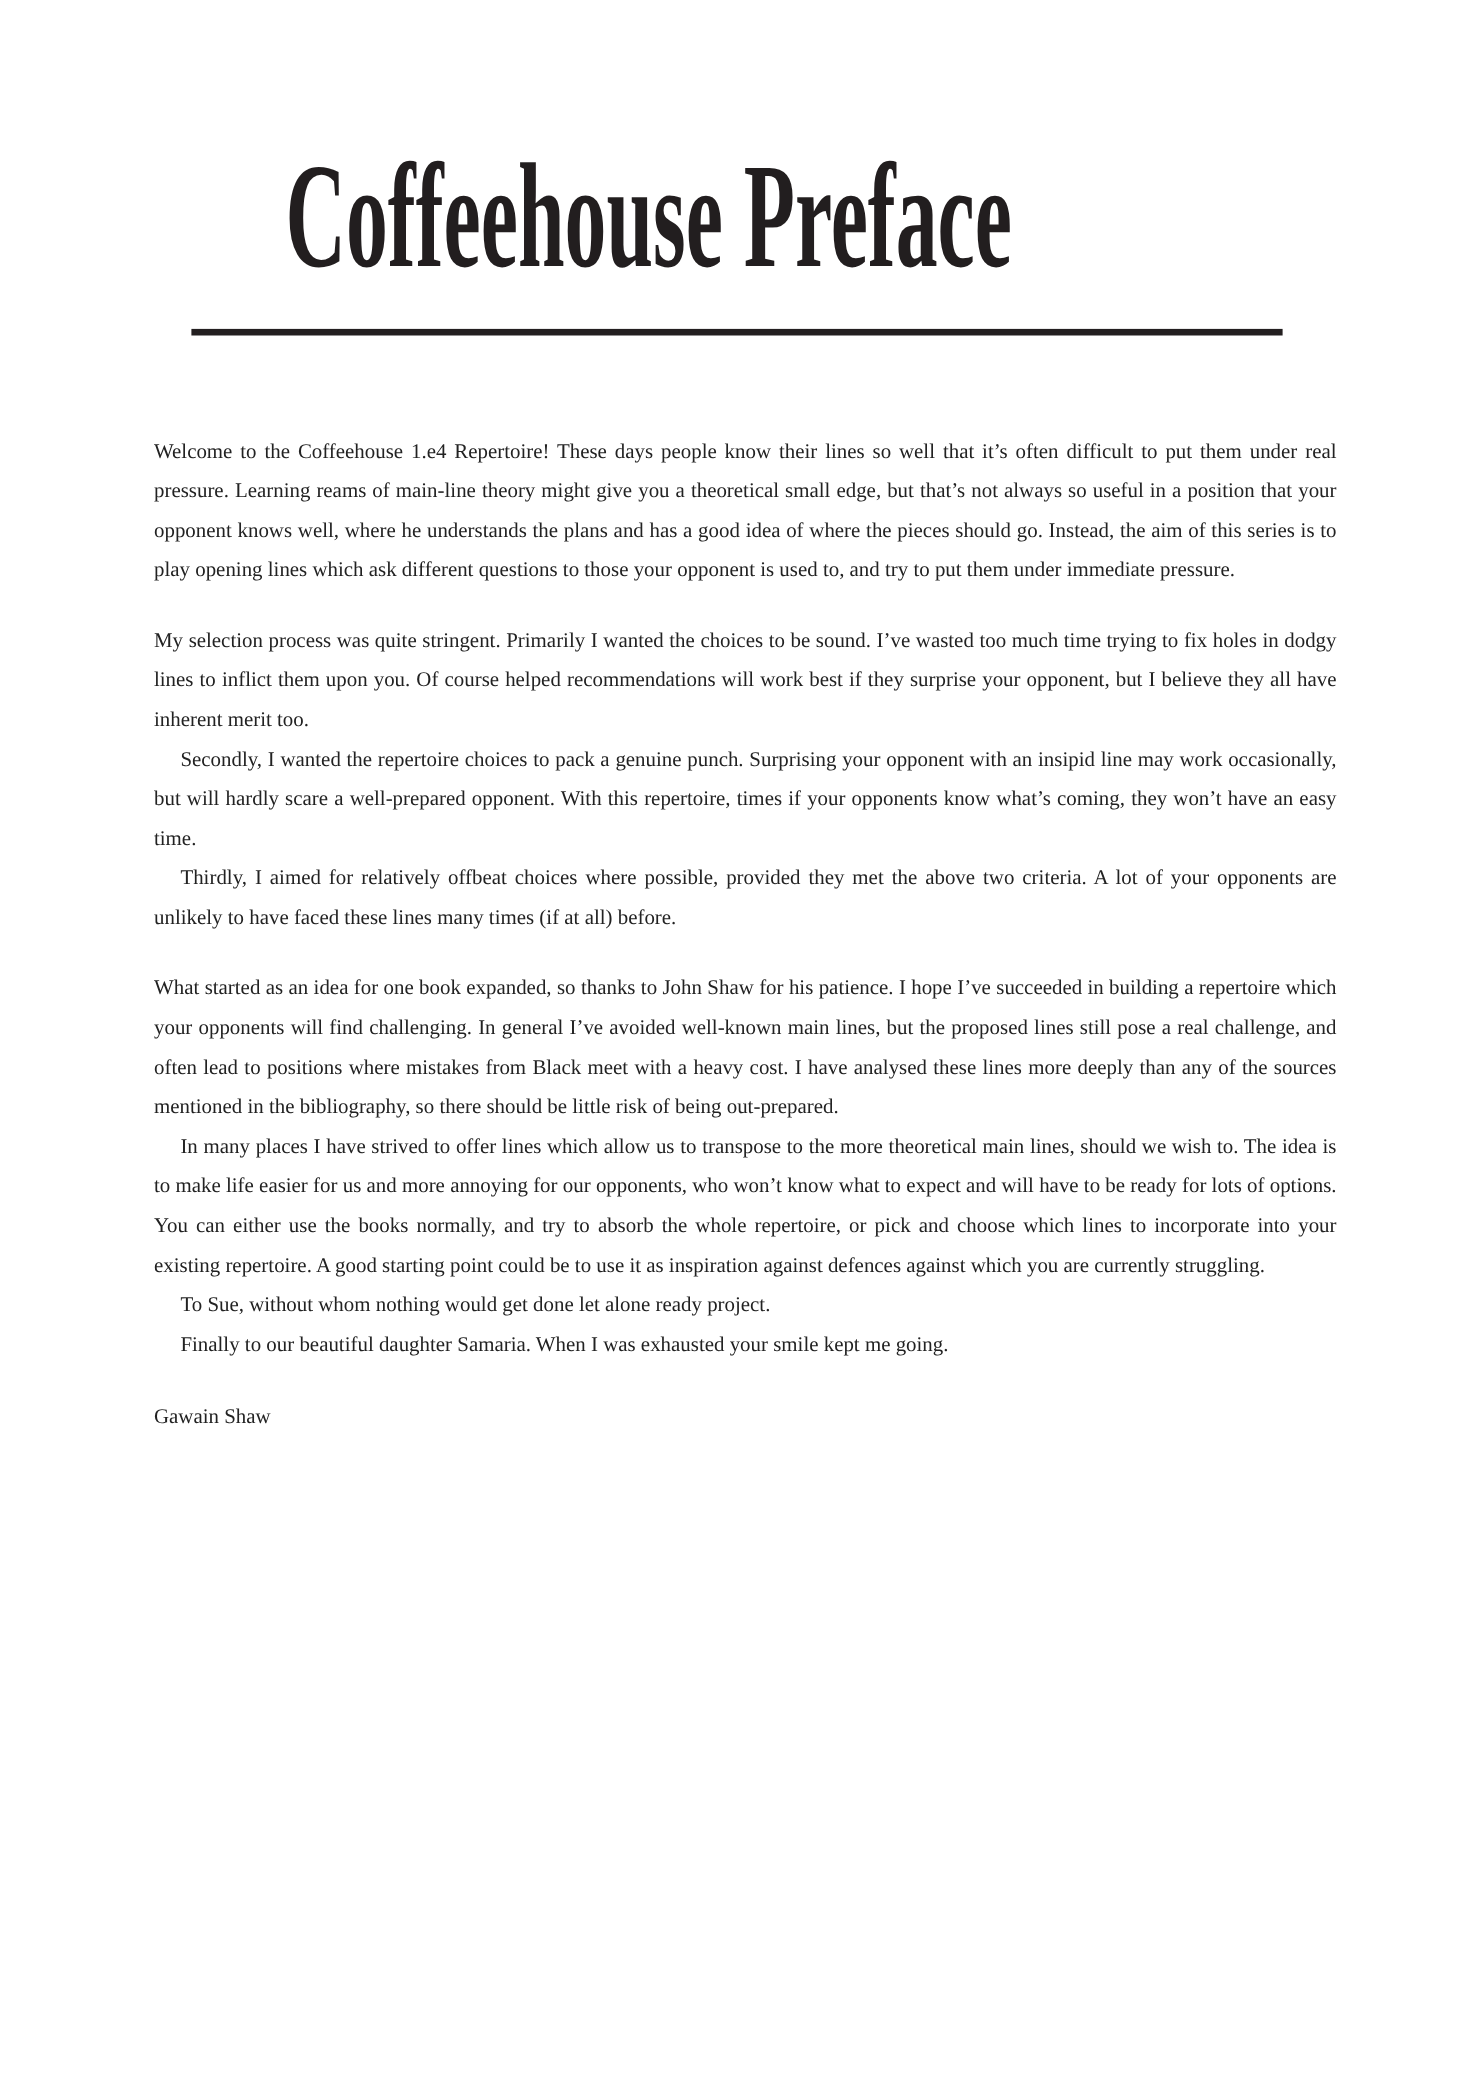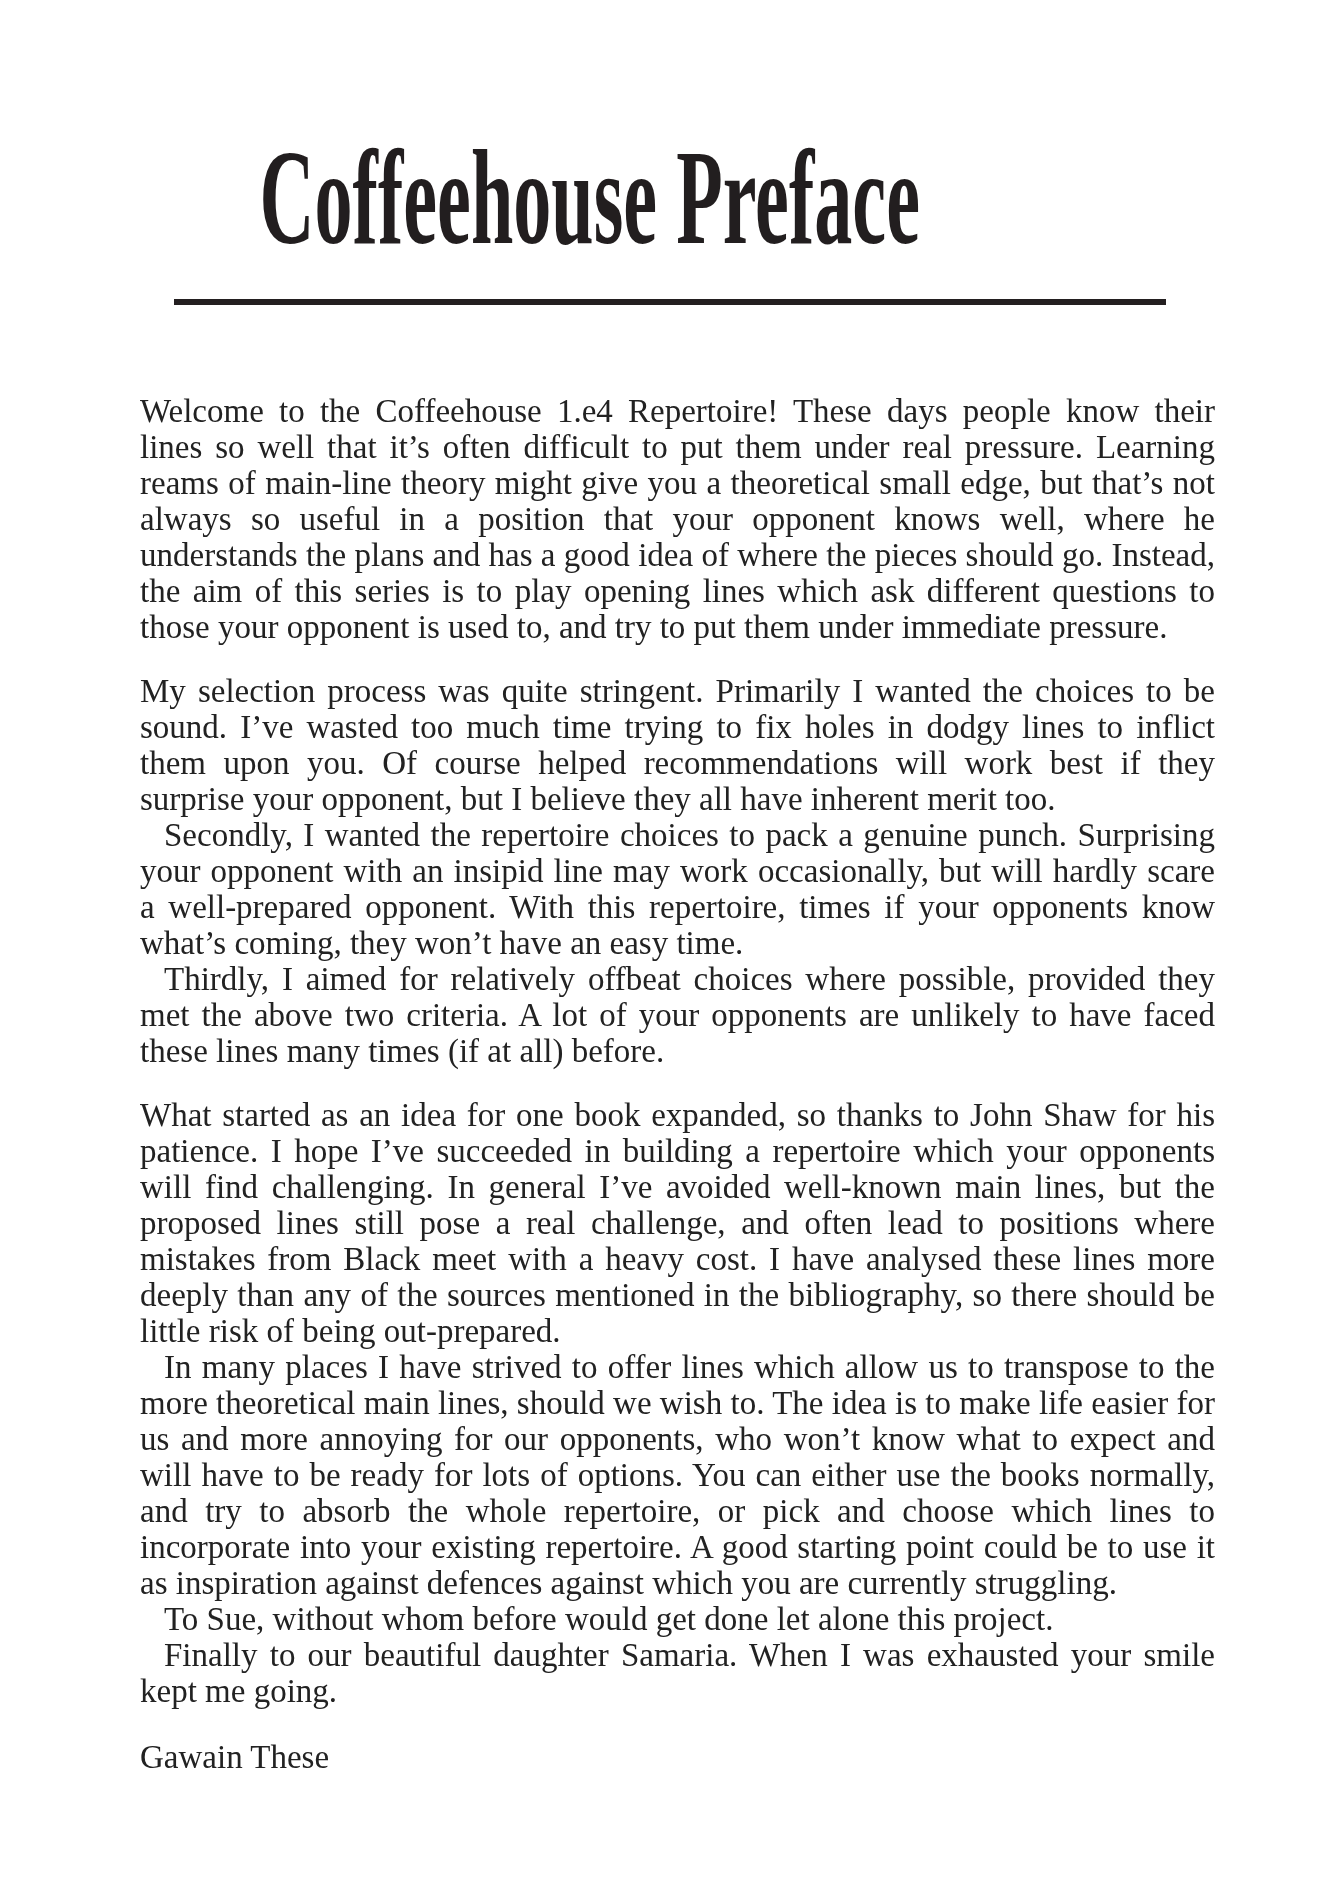--- a/index.html
+++ b/index.html
@@ -38,21 +38,21 @@
   }
   .divider {
     width: 992px;
     height: 6px;
     background: #231f20;
     margin: 34px auto 0 auto;
   }
   .body-col {
     width: 1075px;
     margin: 88px 0 0 140px;
-    font-size: 33px;
+    font-size: 19px;
     line-height: 36px;
     text-align: justify;
     color: #222222;
   }
   .body-col p {
     margin: 0;
     padding: 0;
   }
   .body-col p.gap {
     margin-top: 28px;
@@ -88,23 +88,23 @@
     <p class="para indent">Secondly, I wanted the repertoire choices to pack a genuine punch. Surprising your opponent with an insipid line may work occasionally, but will hardly scare a well-prepared opponent. With this repertoire, times if your opponents know what’s coming, they won’t have an easy time.</p>
 
     <p class="para indent">Thirdly, I aimed for relatively offbeat choices where possible, provided they met the above two criteria. A lot of your opponents are unlikely to have faced these lines many times (if at all) before.</p>
 
     <p class="para gap">What started as an idea for one book expanded, so thanks to John Shaw for his patience. I hope I’ve succeeded in building a repertoire which your opponents will find challenging. In general I’ve avoided well-known main lines, but the proposed lines still pose a real challenge, and often lead to positions where mistakes from Black meet with a heavy cost. I have analysed these lines more deeply than any of the sources mentioned in the bibliography, so there should be little risk of being out-prepared.</p>
 
     <p class="para indent">In many places I have strived to offer lines which allow us to transpose to the more theoretical main lines, should we wish to. The idea is to make life easier for us and more annoying for our opponents, who won’t know what to expect and will have to be ready for lots of options. You can either use the books normally, and try to absorb the whole repertoire, or pick and choose which lines to incorporate into your existing repertoire. A good starting point could be to use it as inspiration against defences against which you are currently struggling.</p>
 
 
 
-    <p class="para indent">To Sue, without whom before would get done let alone this project.</p>
+    <p class="para indent">To Sue, without whom nothing would get done let alone ready project.</p>
 
     <p class="para indent">Finally to our beautiful daughter Samaria. When I was exhausted your smile kept me going.</p>
 
     <div class="signature">
-      <p>Gawain These</p>
+      <p>Gawain Shaw</p>
     </div>
 
   </div>
 
 </div>
 
 </body></html>

